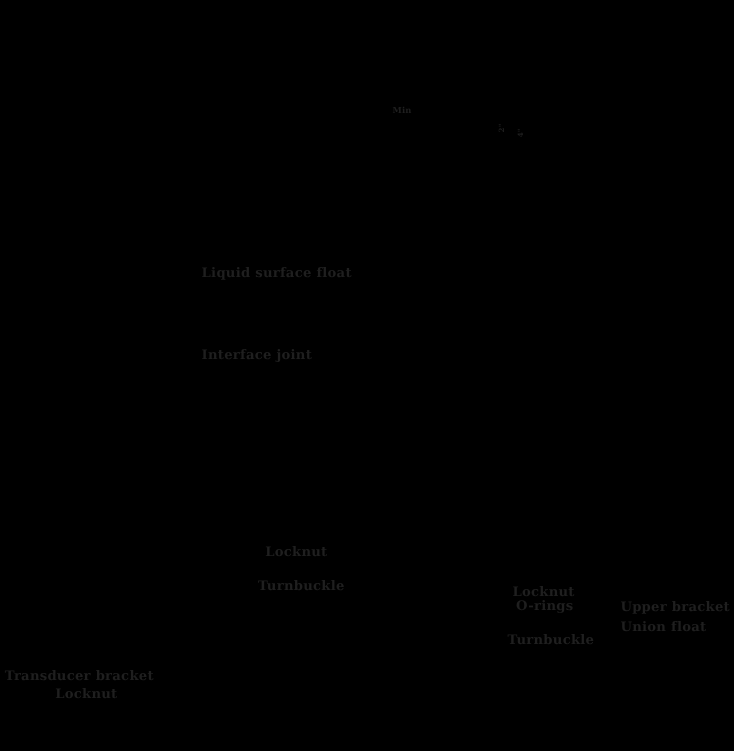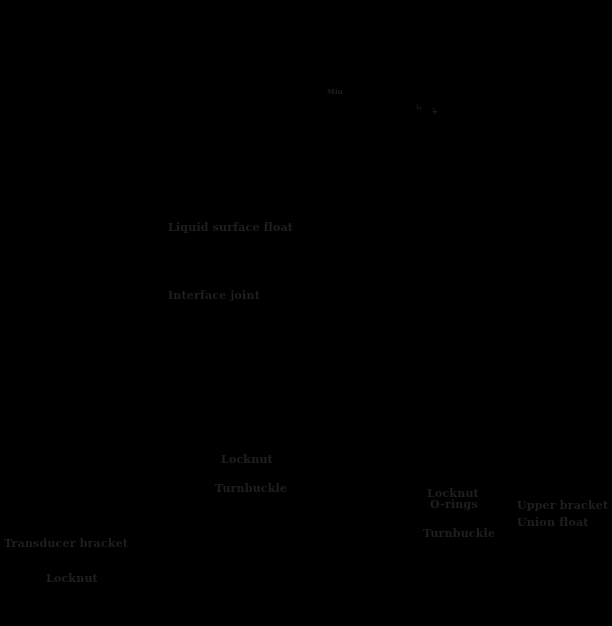--- a/index.html
+++ b/index.html
@@ -57,17 +57,17 @@
   <div class="lbl" style="left:427px; top:487px">Locknut</div>
 
   <div class="lbl" style="left:430px; top:498px">O-rings</div>
 
   <div class="lbl" style="left:423px; top:527px">Turnbuckle</div>
 
   <div class="lbl" style="left:517px; top:499px">Upper bracket</div>
 
   <div class="lbl" style="left:517px; top:516px">Union float</div>
 
-  <div class="lbl" style="left:4px; top:537px">Transducer bracket</div>
+  <div class="lbl" style="left:4px; top:557px">Transducer bracket</div>
 
   <div class="lbl" style="left:46px; top:572px">Locknut</div>
 
 </div>
 
 </body></html>

